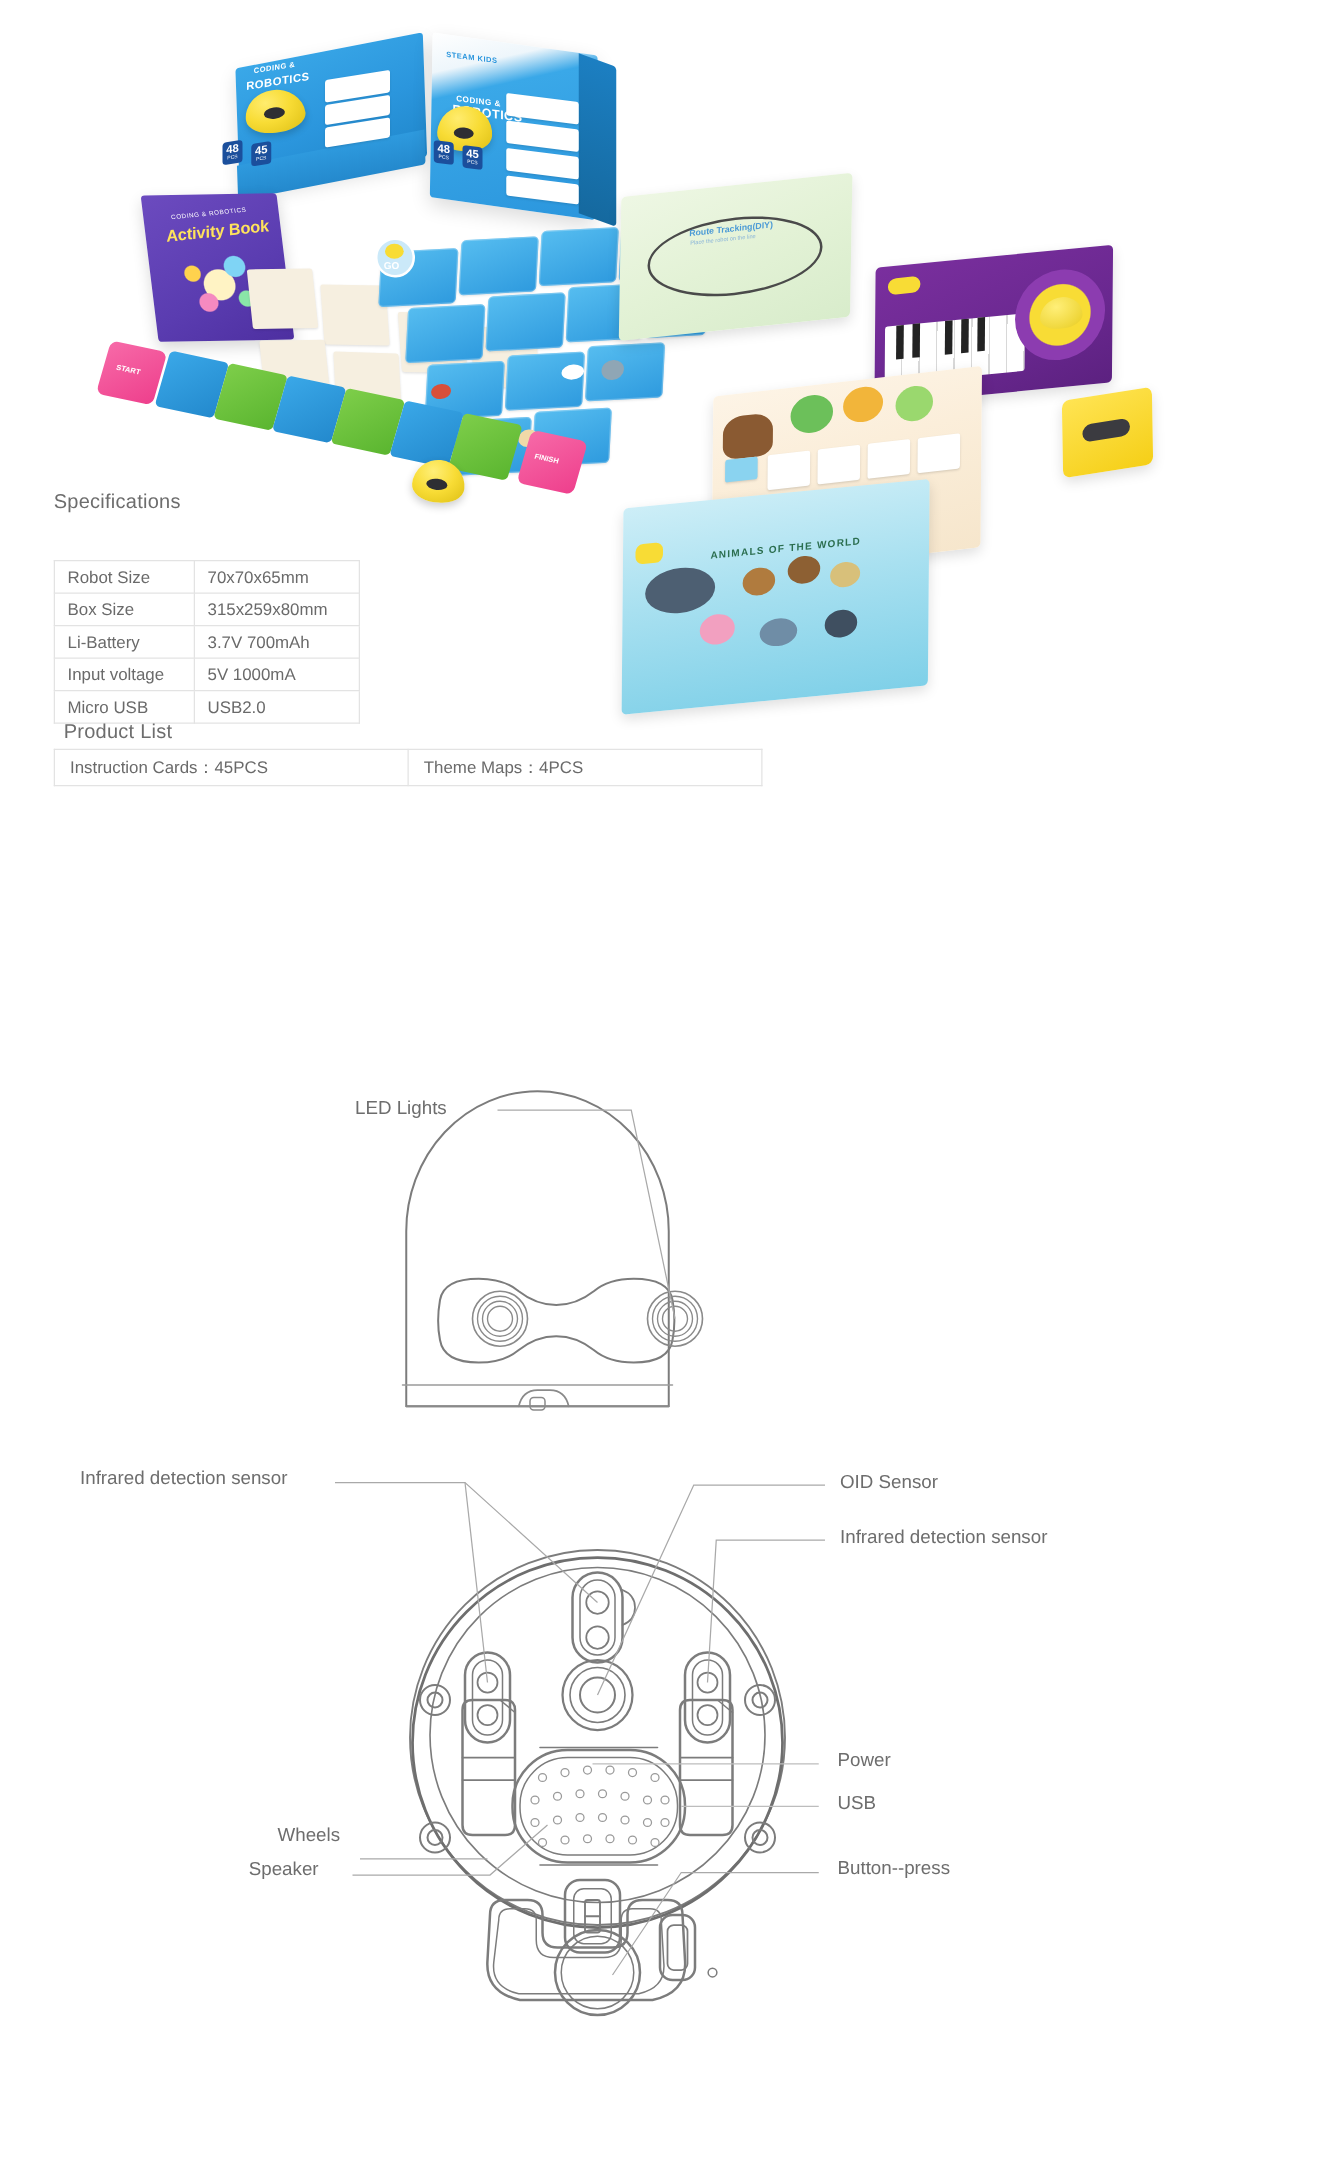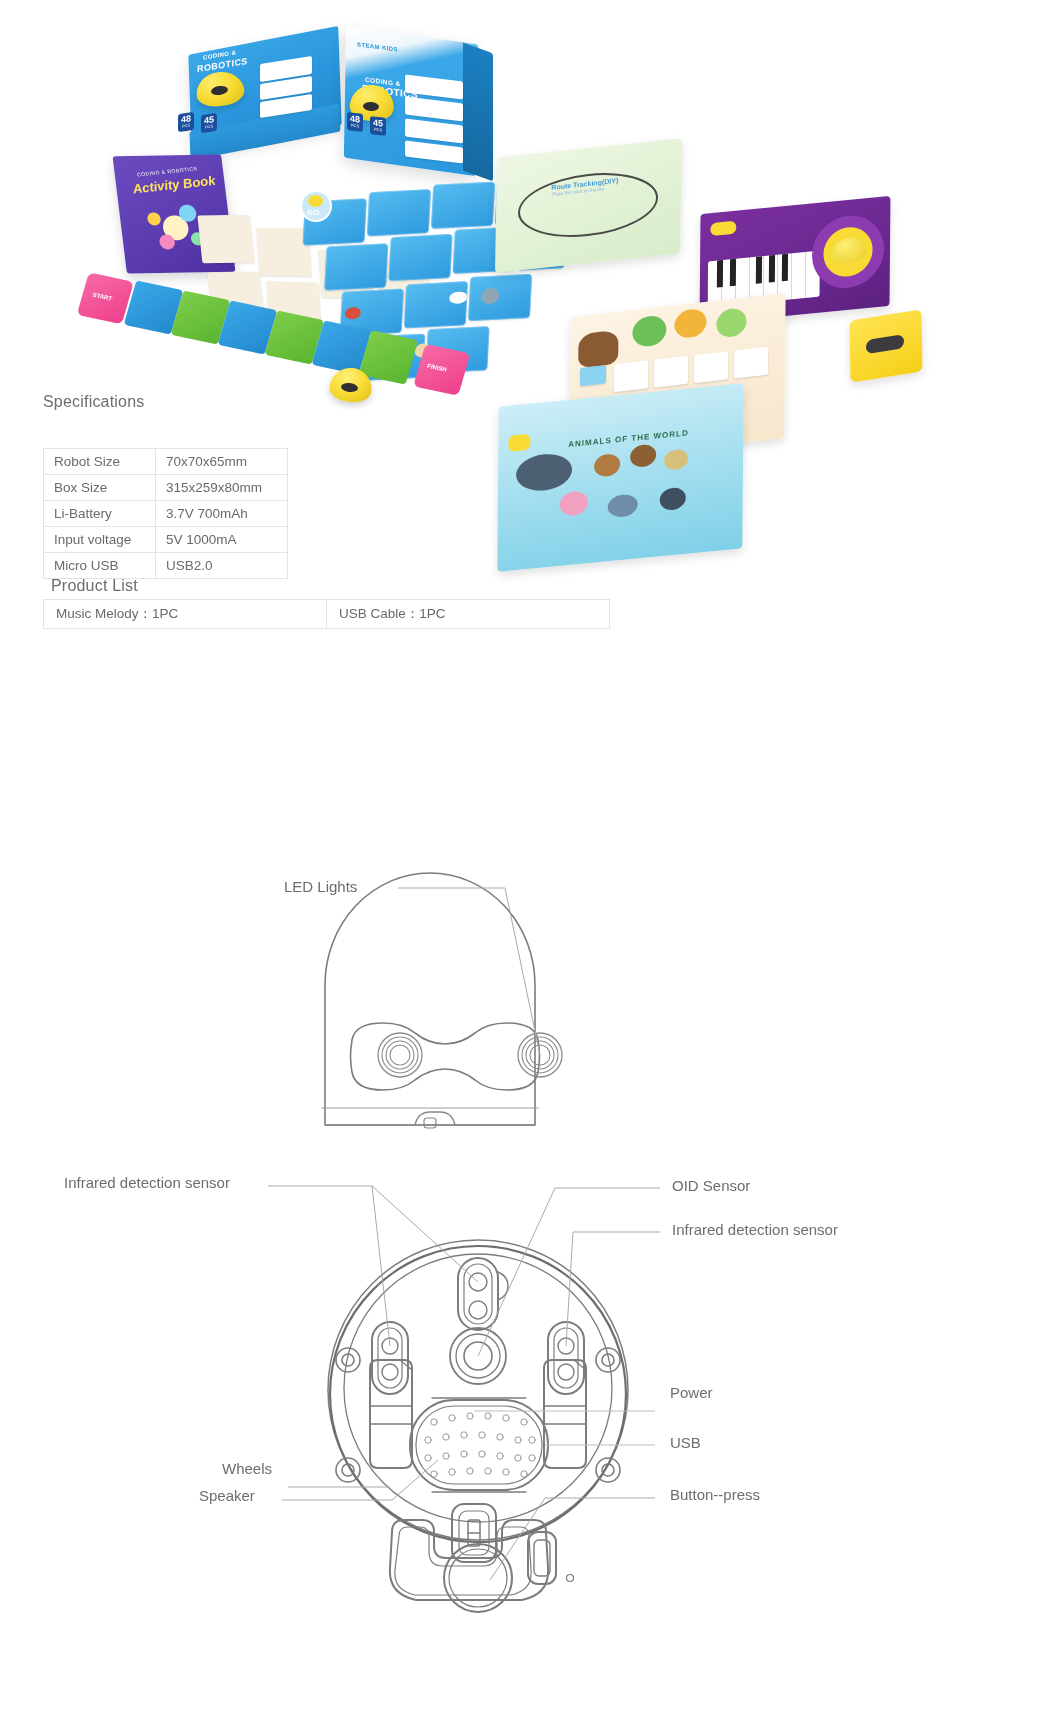--- a/index.html
+++ b/index.html
@@ -517,22 +517,22 @@
         <td class="k">Micro USB</td>
         <td class="v">USB2.0</td>
       </tr>
     </tbody>
 </table>
 
 <div class="section-title" id="plist-title">Product List</div>
 <table class="grid" id="plist-table">
   <tbody id="plist-body">
       <tr>
-        <td>Music Melody：1PC</td>
-        <td>USB Cable：1PC</td>
+        <td>Instruction Cards：45PCS</td>
+        <td>Theme Maps：4PCS</td>
       </tr>
     </tbody>
 </table>
 
 <div class="diagram" id="front-diagram">
   <svg width="1060" height="400" viewBox="0 0 1060 400" xmlns="http://www.w3.org/2000/svg">
     <g fill="none" stroke="#7c7c7c" stroke-width="1.6" stroke-linecap="round" stroke-linejoin="round">
 
       <path d="M325 355 L325 215 A105 112 0 0 1 535 215 L535 355 Z"></path>
 
@@ -730,19 +730,19 @@
       <polyline points="282,340 392,340 438,300"></polyline>
 
       <polyline points="655,338 545,338 490,420"></polyline>
     </g>
   </svg>
 
   <div class="callout" style="left:64px;  top:14px;">Infrared detection sensor</div>
   <div class="callout" style="left:672px; top:17px;">OID Sensor</div>
   <div class="callout" style="left:672px; top:61px;">Infrared detection sensor</div>
   <div class="callout" style="left:222px; top:300px;text-align:center;">Wheels</div>
-  <div class="callout" style="left:670px; top:224px;">Power</div>
+  <div class="callout" style="left:670px; top:240px;">Power</div>
   <div class="callout" style="left:670px; top:274px;">USB</div>
   <div class="callout" style="left:199px; top:326px;"></div>
   
   <div class="callout" style="left:199px; top:327px;">Speaker</div>
   <div class="callout" style="left:670px; top:326px;">Button--press</div>
 </div>
 
 </body></html>

